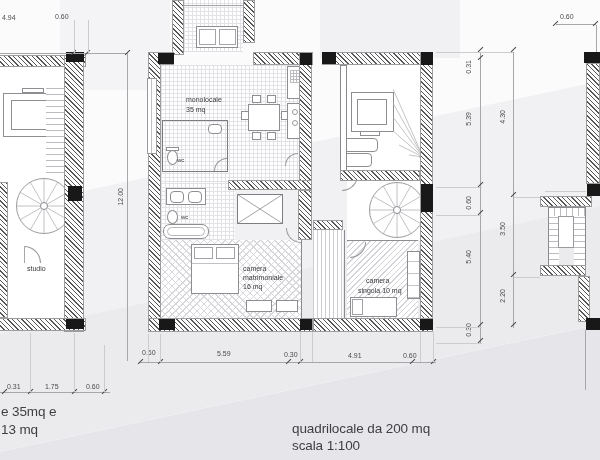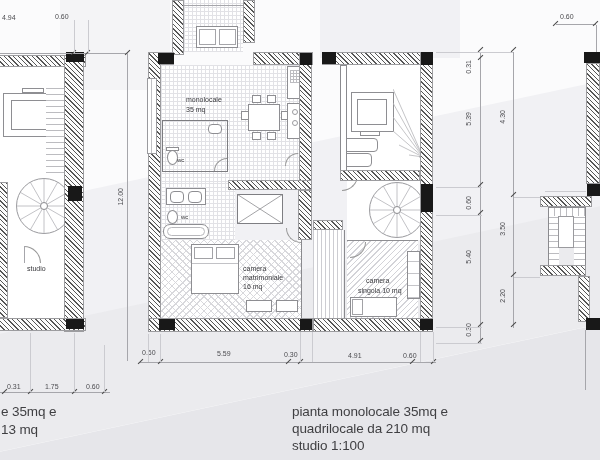--- a/index.html
+++ b/index.html
@@ -328,18 +328,17 @@
     <div class="dim" style="left:45px;top:383px;">1.75</div>
     <div class="dim" style="left:86px;top:383px;">0.60</div>
     <div class="lvd" style="left:30px;top:333px;height:59px;"></div>
     <div class="lvd" style="left:74px;top:333px;height:59px;"></div>
     <div class="lvd" style="left:104px;top:345px;height:47px;"></div>
   </div>
 
   <div class="grp">
     <div class="cap" style="left:1px;top:403px;">e 35mq e</div>
     <div class="cap" style="left:1px;top:421px;">13 mq</div>
-    <div class="cap" style="left:292px;top:403px;">pianta monolocale 35mq e</div>
-    <div class="cap" style="left:292px;top:420px;">quadrilocale da 210 mq</div>
-    <div class="cap" style="left:292px;top:437px;">studio 1:100</div>
+    <div class="cap" style="left:292px;top:420px;">quadrilocale da 200 mq</div>
+    <div class="cap" style="left:292px;top:437px;">scala 1:100</div>
   </div>
 
 </div>
 
 </body></html>

